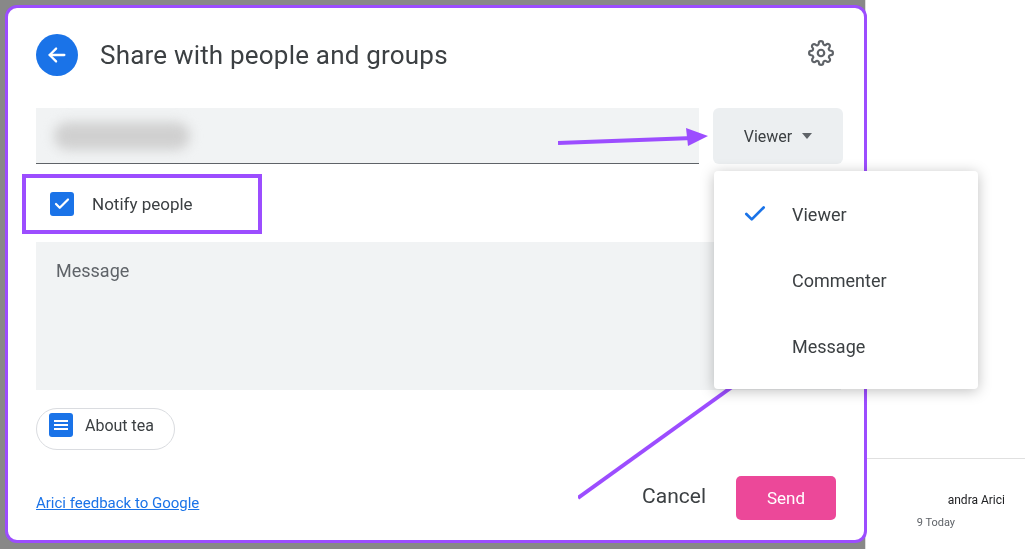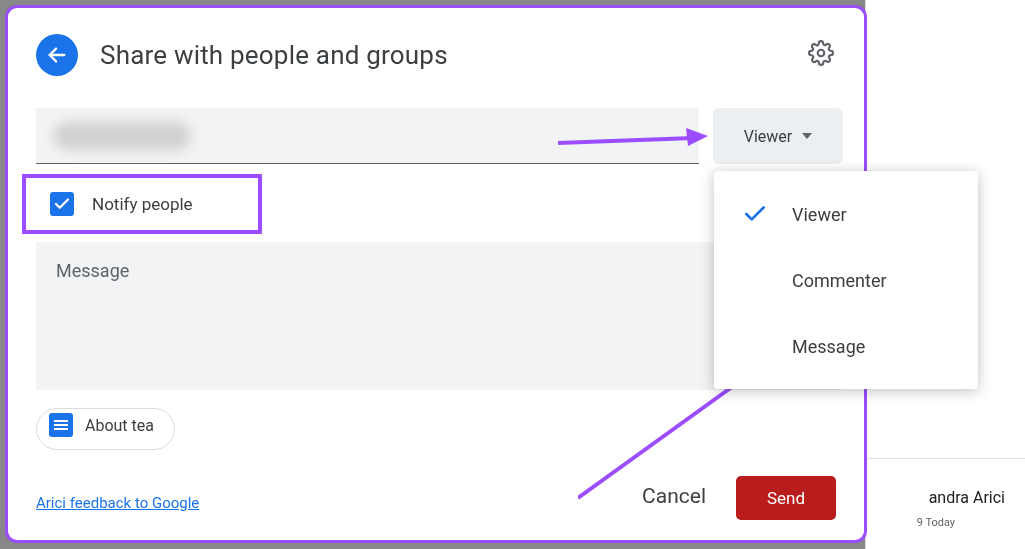--- a/index.html
+++ b/index.html
@@ -1,19 +1,19 @@
 <!DOCTYPE html>
 <html><head>
 <meta charset="utf-8">
 <style>
   * { box-sizing: border-box; margin: 0; padding: 0; }
   html, body { width: 1025px; height: 549px; overflow: hidden; font-family: 'Google Sans', Roboto, Arial, sans-serif; }
   .bg { position: absolute; inset: 0; background: #888; }
   .bg-panel { position: absolute; right: 0; top: 0; bottom: 0; width: 160px; background: #fff; border-left: 1px solid #ddd; }
-  .bg-name { position: absolute; right: 20px; bottom: 42px; color: #202124; font-size: 16px; text-align: right; }
+  .bg-name { position: absolute; right: 20px; bottom: 42px; color: #202124; font-size: 12px; text-align: right; }
   .bg-sub { position: absolute; right: 70px; bottom: 20px; color: #5f6368; font-size: 11px; }
   .bg-div { position: absolute; right: 0; width: 160px; bottom: 90px; border-top: 1px solid #e0e0e0; }
   .dialog { position: absolute; left: 5px; top: 5px; width: 862px; height: 538px; background: #fff; border: 3px solid #9c4dff; border-radius: 12px; }
   .header { position: absolute; left: 28px; top: 26px; display: flex; align-items: center; gap: 22px; }
   .back-btn { width: 42px; height: 42px; border-radius: 50%; background: #1a73e8; display: flex; align-items: center; justify-content: center; cursor: pointer; }
   .title { font-size: 26px; color: #3c4043; letter-spacing: 0.2px; }
   .gear { position: absolute; right: 30px; top: 32px; cursor: pointer; }
   .people-field { position: absolute; left: 28px; top: 100px; width: 663px; height: 56px; background: #f1f3f4; border-bottom: 1px solid #5f6368; display: flex; align-items: center; padding-left: 18px; }
   .chip-blur { width: 136px; height: 28px; border-radius: 14px; background: #d0d0d0; filter: blur(6px); }
   .role-btn { position: absolute; left: 705px; top: 100px; width: 130px; height: 56px; background: #eceff1; border-radius: 6px; display: flex; align-items: center; justify-content: center; gap: 10px; color: #3c4043; font-size: 16px; cursor: pointer; }
@@ -22,21 +22,21 @@
   .checkbox { width: 24px; height: 24px; background: #1a73e8; border-radius: 3px; display: flex; align-items: center; justify-content: center; }
   .notify-label { font-size: 17px; color: #3c4043; }
   .message-field { position: absolute; left: 28px; top: 234px; width: 805px; height: 148px; background: #f1f3f4; padding: 18px 20px; }
   .message-placeholder { color: #5f6368; font-size: 18px; }
   .doc-chip { position: absolute; left: 28px; top: 400px; height: 42px; border: 1px solid #dadce0; border-radius: 21px; display: flex; align-items: center; gap: 12px; padding: 0 20px 8px 12px; cursor: pointer; }
   .doc-icon { width: 24px; height: 24px; background: #1a73e8; border-radius: 3px; display: flex; flex-direction: column; align-items: center; justify-content: center; gap: 2px; padding: 5px 4px; }
   .doc-line { width: 14px; height: 2px; background: #fff; }
   .doc-label { font-size: 16px; color: #3c4043; }
   .feedback { position: absolute; left: 28px; bottom: 28px; color: #1a73e8; font-size: 15px; text-decoration: underline; cursor: pointer; }
   .cancel { position: absolute; right: 142px; bottom: 22px; padding: 10px 16px; color: #3c4043; font-size: 21px; cursor: pointer; }
-  .send { position: absolute; right: 28px; bottom: 20px; width: 100px; height: 44px; background: #b91c1c; border-radius: 5px; color: #fff; font-size: 17px; display: flex; align-items: center; justify-content: center; cursor: pointer; }
+  .send { position: absolute; right: 28px; bottom: 20px; width: 100px; height: 44px; background: #ec4899; border-radius: 5px; color: #fff; font-size: 17px; display: flex; align-items: center; justify-content: center; cursor: pointer; }
   .dropdown { position: absolute; left: 714px; top: 171px; width: 264px; height: 218px; background: #fff; box-shadow: 0 2px 14px rgba(0,0,0,0.25); border-radius: 4px; padding: 10px 0; }
   .dd-item { height: 66px; display: flex; align-items: center; padding-left: 78px; font-size: 18px; color: #3c4043; cursor: pointer; position: relative; }
   .dd-check { position: absolute; left: 28px; }
   .arrow1 { position: absolute; left: 550px; top: 120px; }
   .arrow2 { position: absolute; left: 570px; top: 335px; }
 </style>
 </head>
 <body>
 
 <div class="bg"></div>

